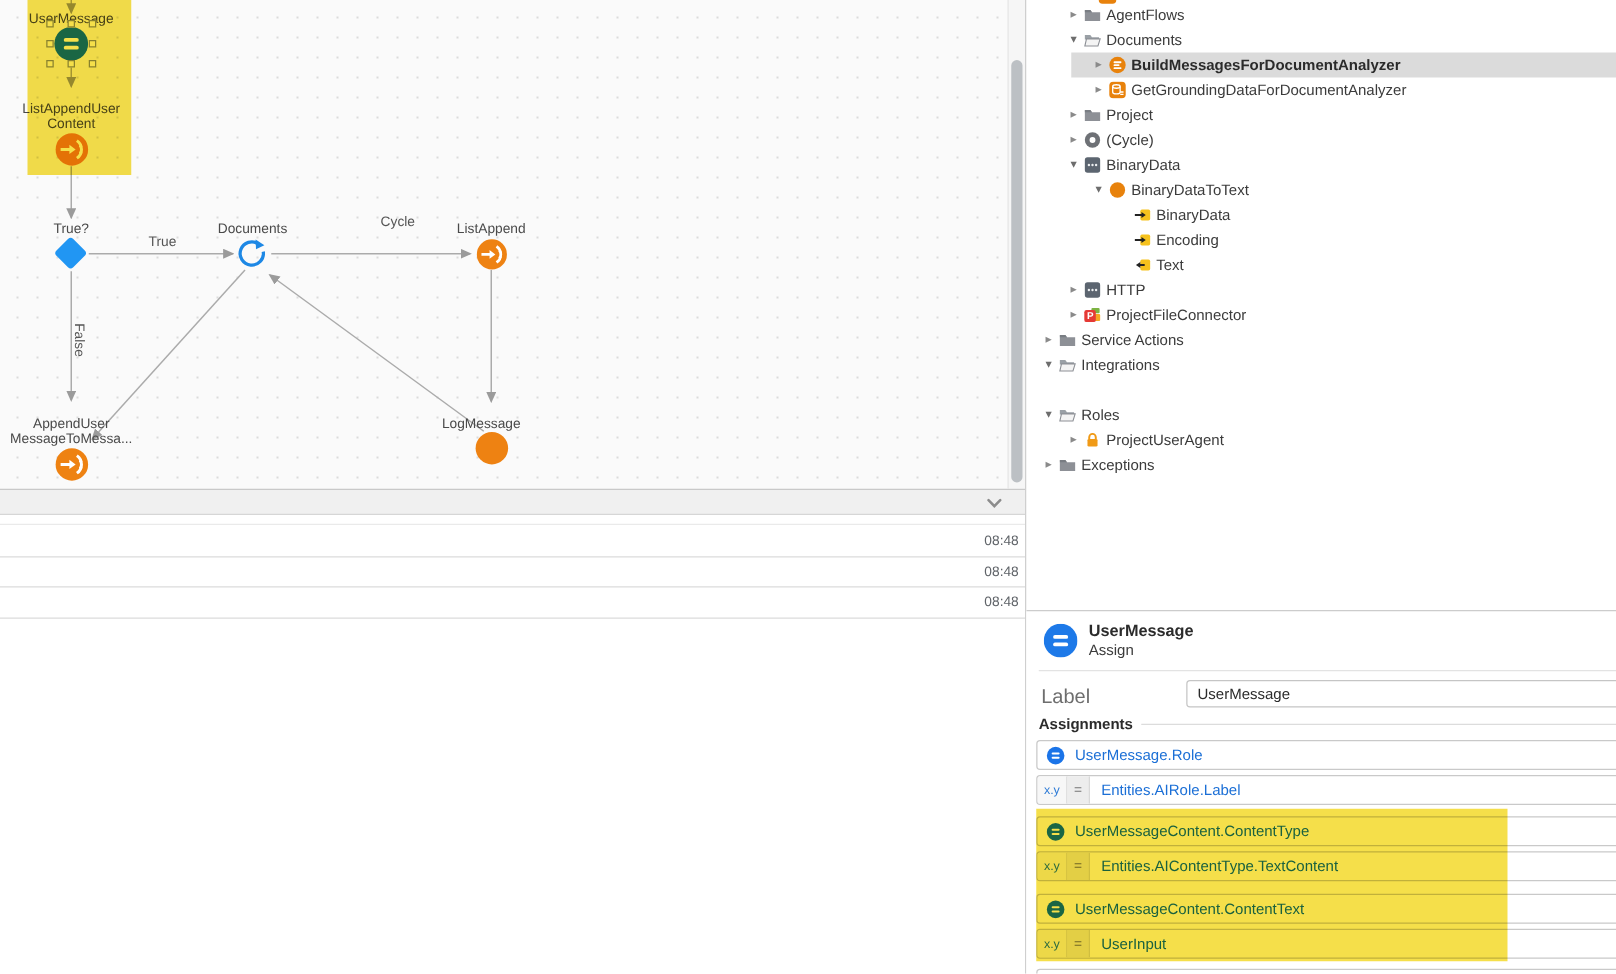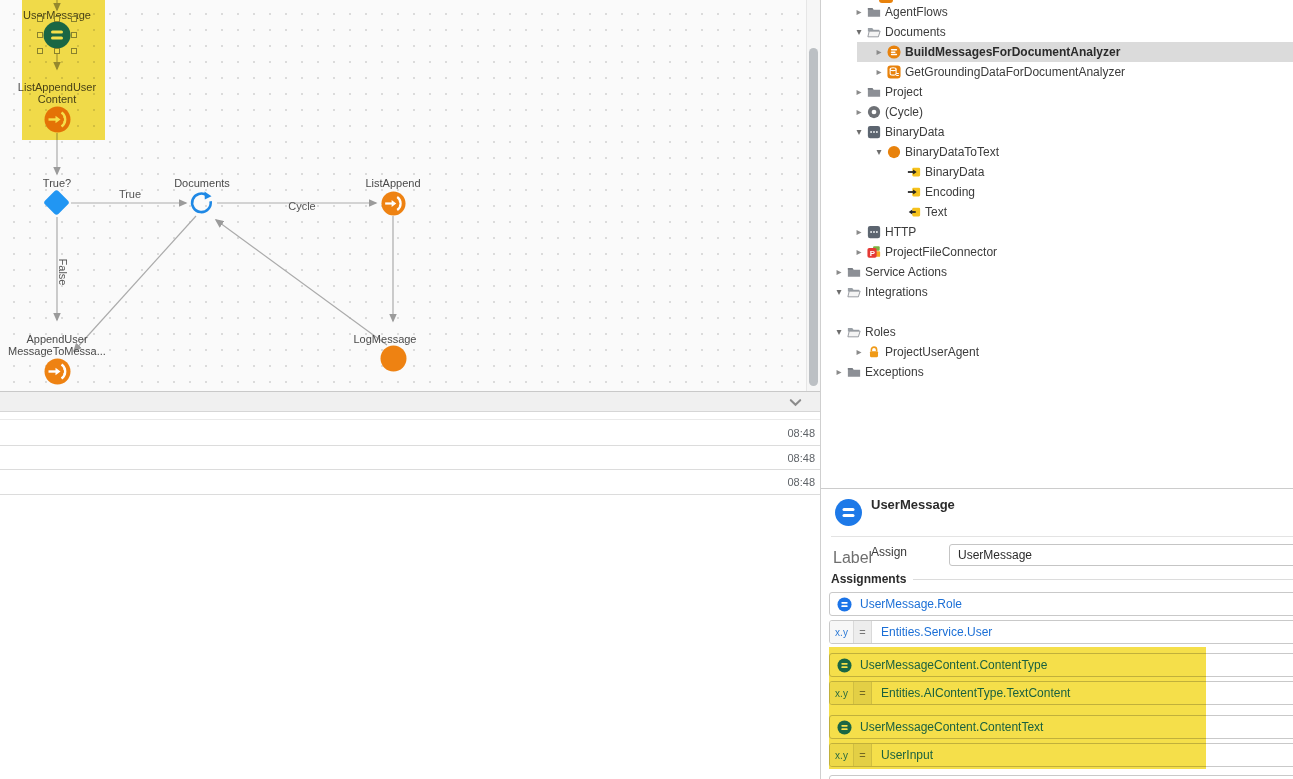--- a/index.html
+++ b/index.html
@@ -74,21 +74,21 @@
   .tree-row .tlabel{position:absolute;top:3px;white-space:nowrap;line-height:14px;}
   .tree-row.sel .tlabel{font-weight:bold;color:#2b2b2b;}
   .frag{position:absolute;left:58px;top:0;width:14px;height:3px;background:#e8820c;border-radius:0 0 3px 3px;}
   
   .props{
     position:absolute;left:0;top:488px;width:100%;height:291px;background:#ffffff;
     border-top:1px solid #cccccc;box-sizing:border-box;
   }
   .props-icon{position:absolute;left:14px;top:10px;width:27px;height:27px;}
   .props-title{position:absolute;left:50px;top:8px;font-size:13px;font-weight:bold;color:#2b2b2b;}
-  .props-sub{position:absolute;left:50px;top:24px;font-size:12px;color:#3b3b3b;margin-top:32px;}
+  .props-sub{position:absolute;left:50px;top:24px;font-size:12px;color:#3b3b3b;}
   .props-divider{position:absolute;left:10px;right:0;top:47px;border-top:1px solid #e3e3e3;}
   .lbl{position:absolute;left:12px;top:60px;font-size:16px;color:#6e6e6e;}
   .label-input{
     position:absolute;left:128px;top:55px;height:22px;width:352px;box-sizing:border-box;
     border:1px solid #c5c5c5;border-radius:3px;background:#fff;font-size:12px;color:#2b2b2b;
     padding:0 0 0 8px;font-family:"Liberation Sans","DejaVu Sans",sans-serif;outline:none;
   }
   .section-title{position:absolute;left:10px;top:83px;font-size:12px;font-weight:bold;color:#2b2b2b;}
   .section-line{position:absolute;left:92px;right:0;top:90px;border-top:1px solid #dcdcdc;}
   .arow{
@@ -157,21 +157,21 @@
       <path d="M17.5,6.5 a8.5,8.5 0 0 1 0,14" stroke="#fff" stroke-width="2.4" fill="none"></path>
       <circle cx="20.5" cy="11" r="1.2" fill="#fff"></circle>
       <circle cx="20.5" cy="16" r="1.2" fill="#fff"></circle>
     </svg>
   </div>
 
   <div class="node-label" style="left:27px;top:177px;width:60px;">True?</div>
   <div class="diamond" style="left:47px;top:193px;"></div>
 
   <div class="edge-label" style="left:105px;top:188px;width:50px;">True</div>
-  <div class="edge-label" style="left:272px;top:200px;width:60px;">Cycle</div>
+  <div class="edge-label" style="left:272px;top:172px;width:60px;text-align:right;">Cycle</div>
   <div class="edge-label" style="left:46px;top:266px;width:34px;transform:rotate(90deg);">False</div>
 
   <div class="node-label" style="left:162px;top:177px;width:80px;">Documents</div>
   <div class="flow-icon" style="left:189px;top:190px;">
     <svg width="26" height="26" viewBox="0 0 26 26">
       <path d="M17.8,5.2 A9.3,9.3 0 1 0 21.6,11.3" stroke="#1e88e5" stroke-width="2.6" fill="none"></path>
       <path d="M15.5,1.5 L22.5,6.2 L15.8,9.4 z" fill="#1e88e5"></path>
     </svg>
   </div>
 
@@ -450,21 +450,21 @@
           <svg class="var-icon" viewBox="0 0 16 16">
             <circle cx="8" cy="8" r="7.5" fill="#1b74e8"></circle>
             <rect x="4.6" y="5.3" width="6.8" height="1.8" rx="0.9" fill="#fff"></rect>
             <rect x="4.6" y="8.9" width="6.8" height="1.8" rx="0.9" fill="#fff"></rect>
           </svg>
           <span class="link">UserMessage.Role</span>
         </div>
         <div class="arow" style="top: 131px;">
           <span class="cell-xy">x.y</span>
           <span class="cell-eq">=</span>
-          <span class="link">Entities.Service.User</span>
+          <span class="link">Entities.AIRole.Label</span>
         </div>
         <div class="arow" style="top: 164px;">
           <svg class="var-icon" viewBox="0 0 16 16">
             <circle cx="8" cy="8" r="7.5" fill="#1b74e8"></circle>
             <rect x="4.6" y="5.3" width="6.8" height="1.8" rx="0.9" fill="#fff"></rect>
             <rect x="4.6" y="8.9" width="6.8" height="1.8" rx="0.9" fill="#fff"></rect>
           </svg>
           <span class="link">UserMessageContent.ContentType</span>
         </div>
         <div class="arow" style="top: 192px;">

